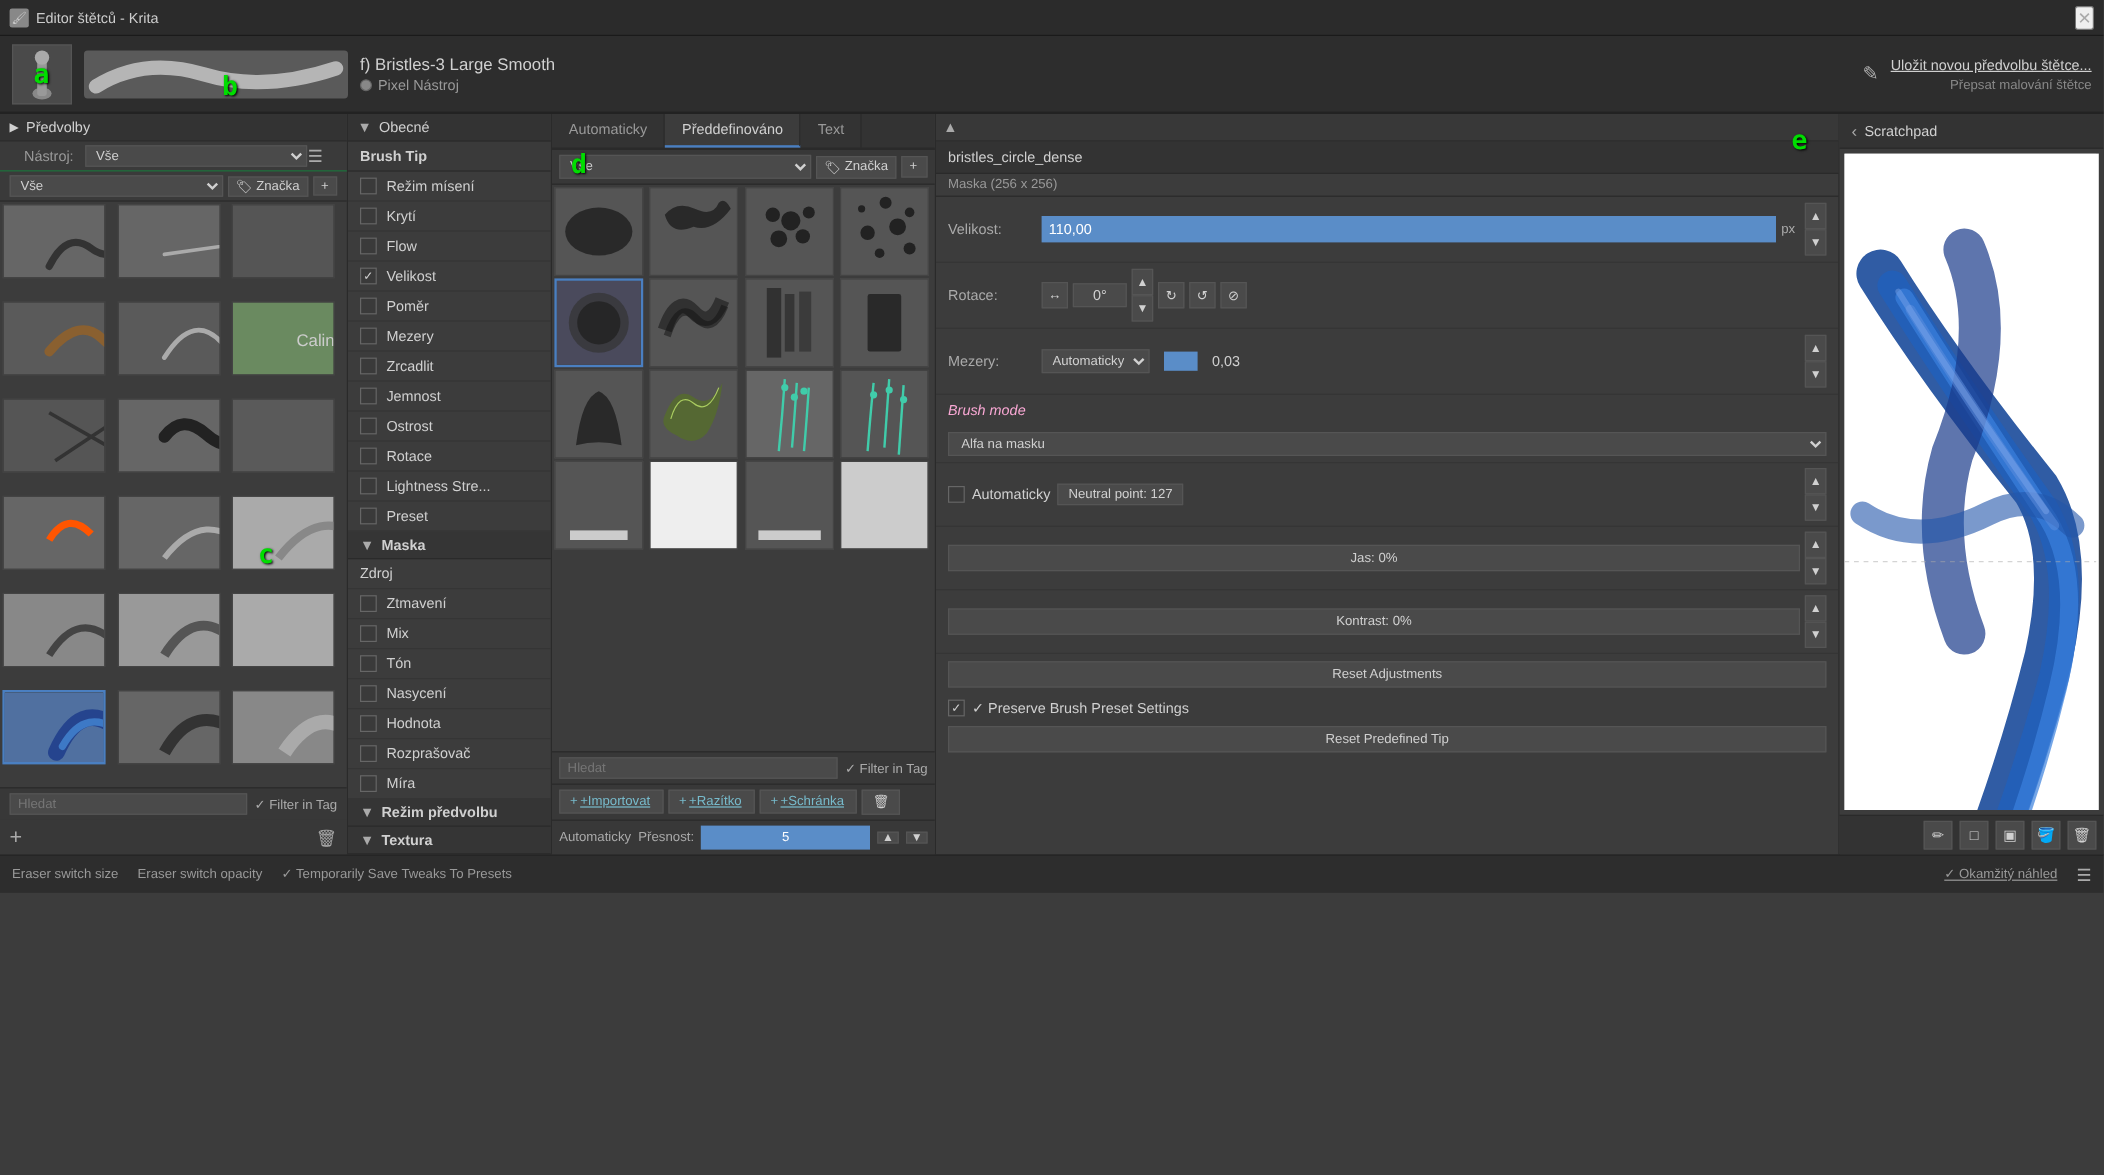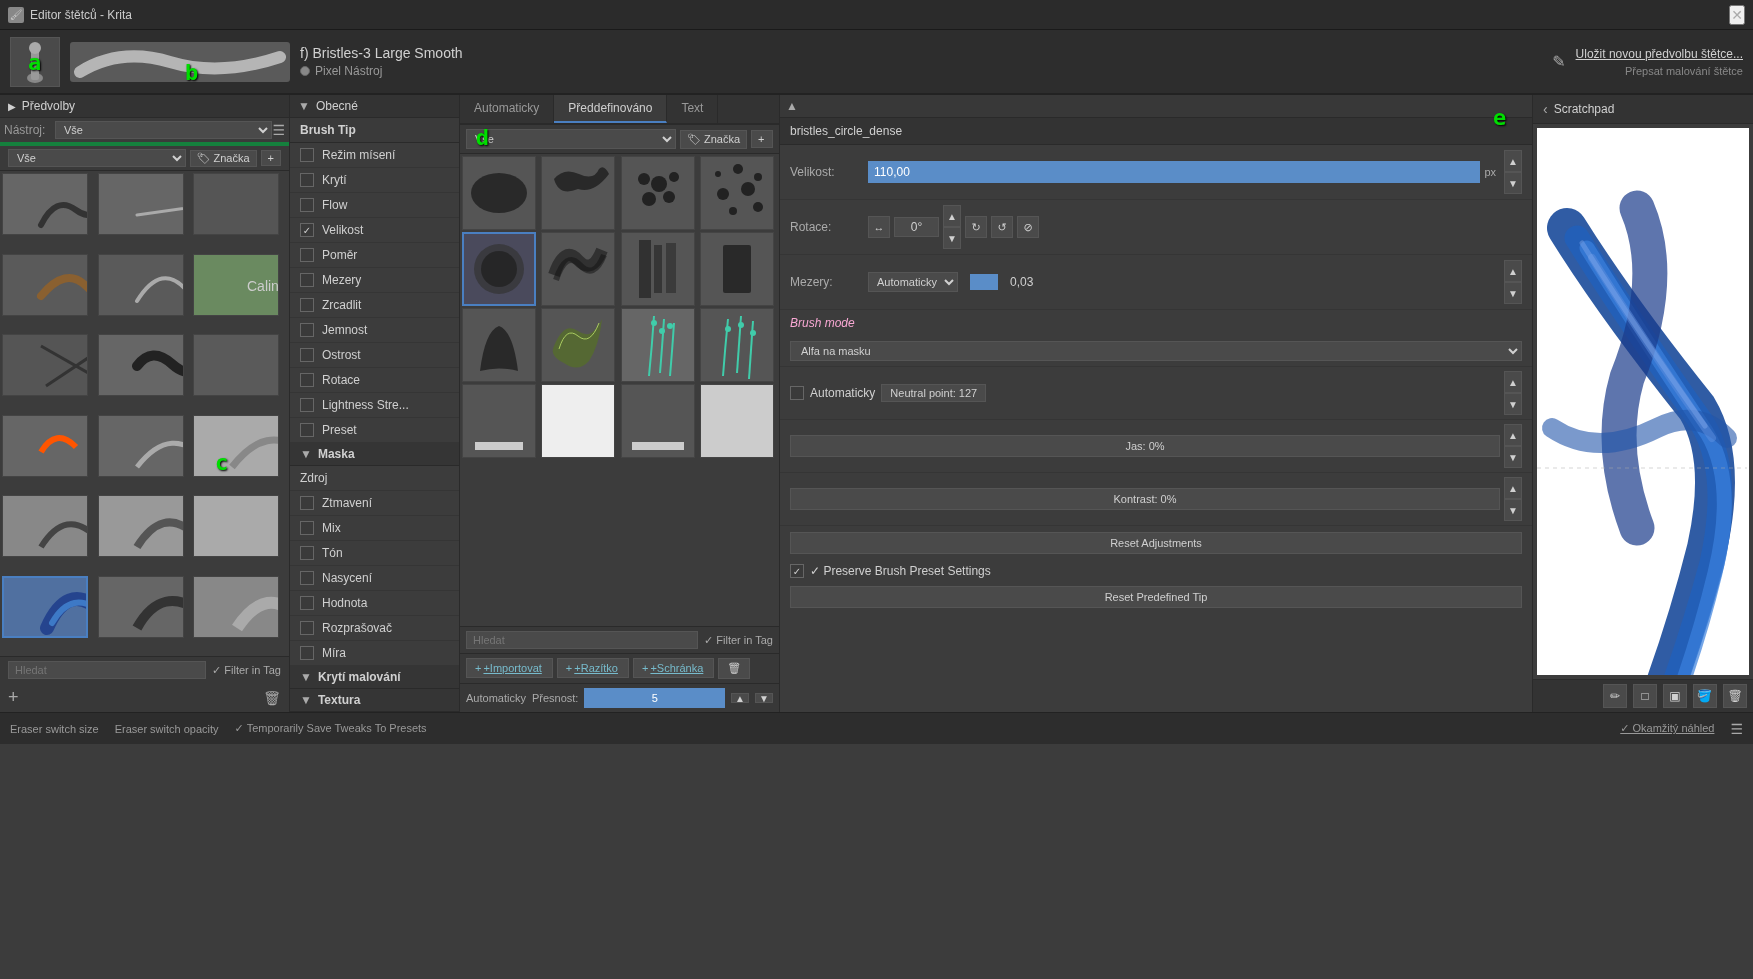--- a/index.html
+++ b/index.html
@@ -54,22 +54,22 @@
       font-size: 12px;
       border-bottom: 1px solid #2a2a2a;
     }
     .preset-arrow {
       margin-right: 6px;
       font-size: 10px;
     }
     .tool-row {
       display: flex;
       align-items: center;
-      padding: 3px 4px;
-      border-bottom: 4px solid #15803d;
+      padding: 3px 20px;
+      border-bottom: 1px solid #15803d;
       background: #3a3a3a;
     }
     .tool-label {
       color: #999;
       margin-right: 6px;
       min-width: 45px;
     }
     .tool-select {
       background: #4a4a4a;
       border: 1px solid #555;
@@ -1000,21 +1000,21 @@
         <span class="check"></span>
         <span>Rozprašovač</span>
       </li>
       <li class="property-item">
         <span class="check"></span>
         <span>Míra</span>
       </li>
 
       <li class="property-section">
         <span class="arrow">▼</span>
-        <span>Krytí malování</span>
+        <span>Režim předvolbu</span>
       </li>
 
       <li class="property-section">
         <span class="arrow">▼</span>
         <span>Textura</span>
       </li>
     </ul>
   </div>
 
   <div class="brush-tips-panel">
@@ -1204,20 +1204,21 @@
 
   <div class="brush-settings-panel">
 
     <div style="display:flex;align-items:center;padding:4px 6px;background:#383838;border-bottom:1px solid #2a2a2a;">
       <button style="background:none;border:none;color:#aaa;cursor:pointer;font-size:12px;margin-right:4px;">▲</button>
     </div>
 
     <div class="brush-name-row">
       <span>bristles_circle_dense</span>
     </div>
+    <div class="mask-info">Maska (256 x 256)</div>
 
     <div class="settings-row">
       <span class="settings-label">Velikost:</span>
       <div class="settings-input-container">
         <input class="settings-input" type="text" value="110,00" style="">
         <span class="settings-unit">px</span>
       </div>
       <div style="display:flex;flex-direction:column;">
         <div class="spin-btn">▲</div>
         <div class="spin-btn">▼</div>

